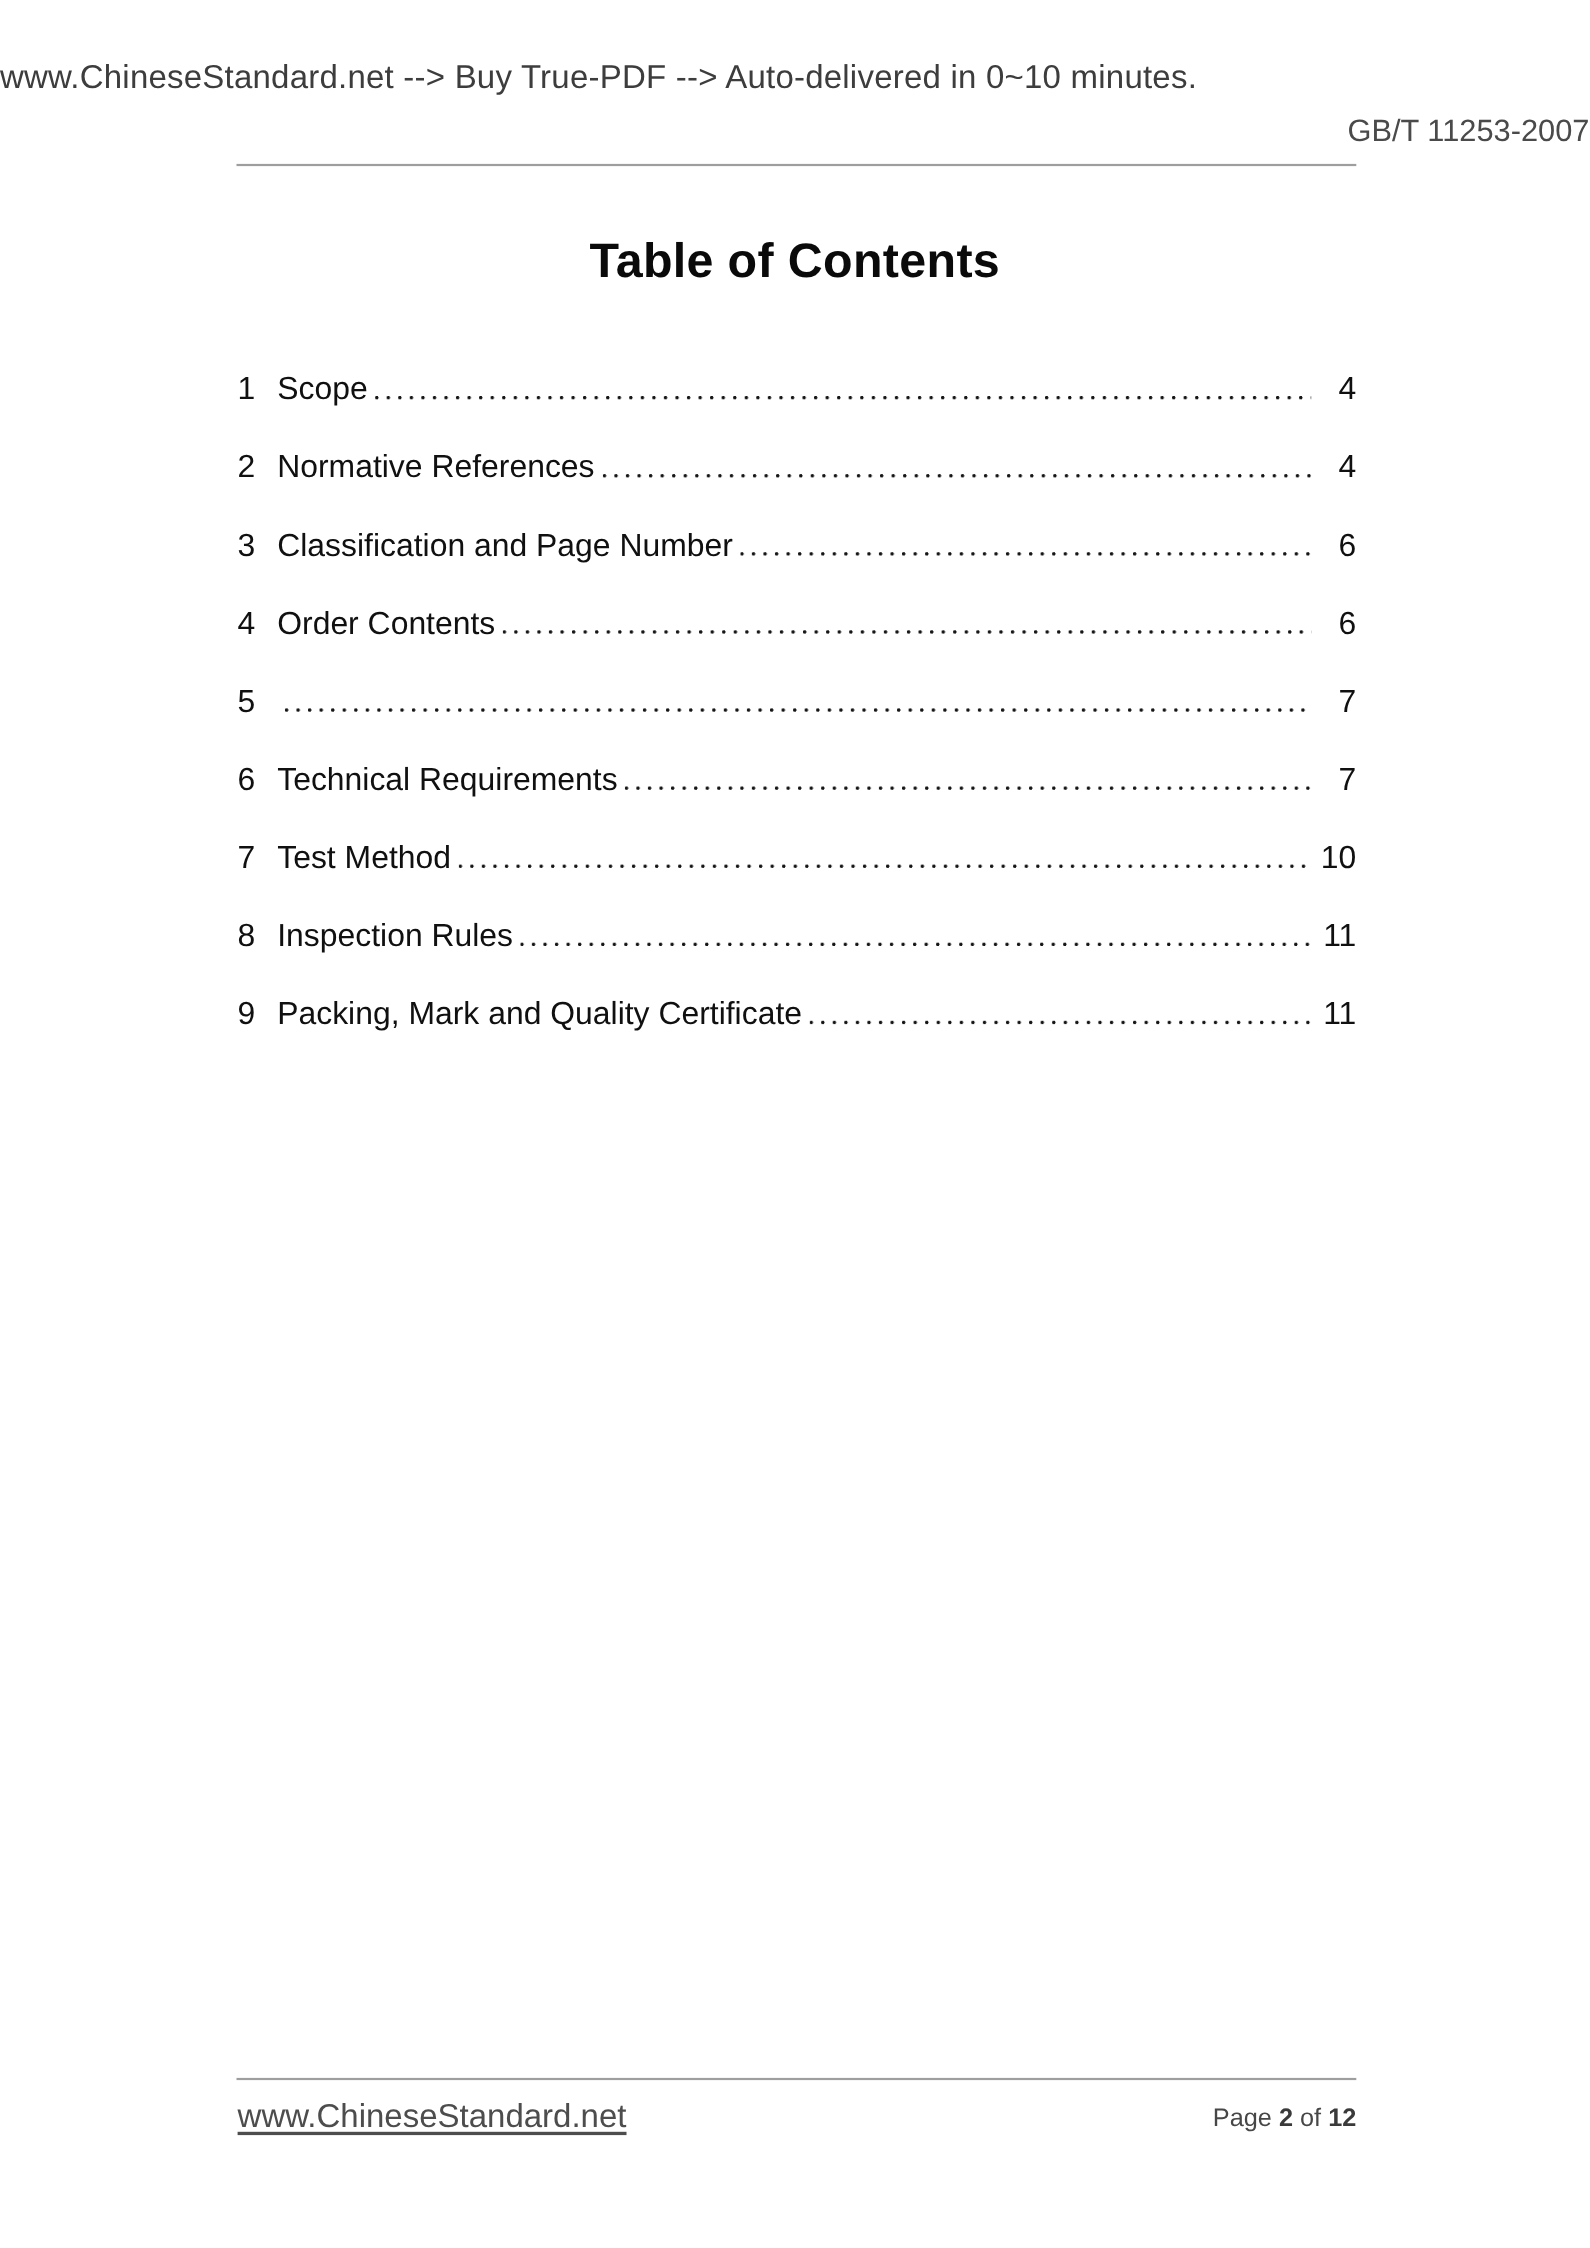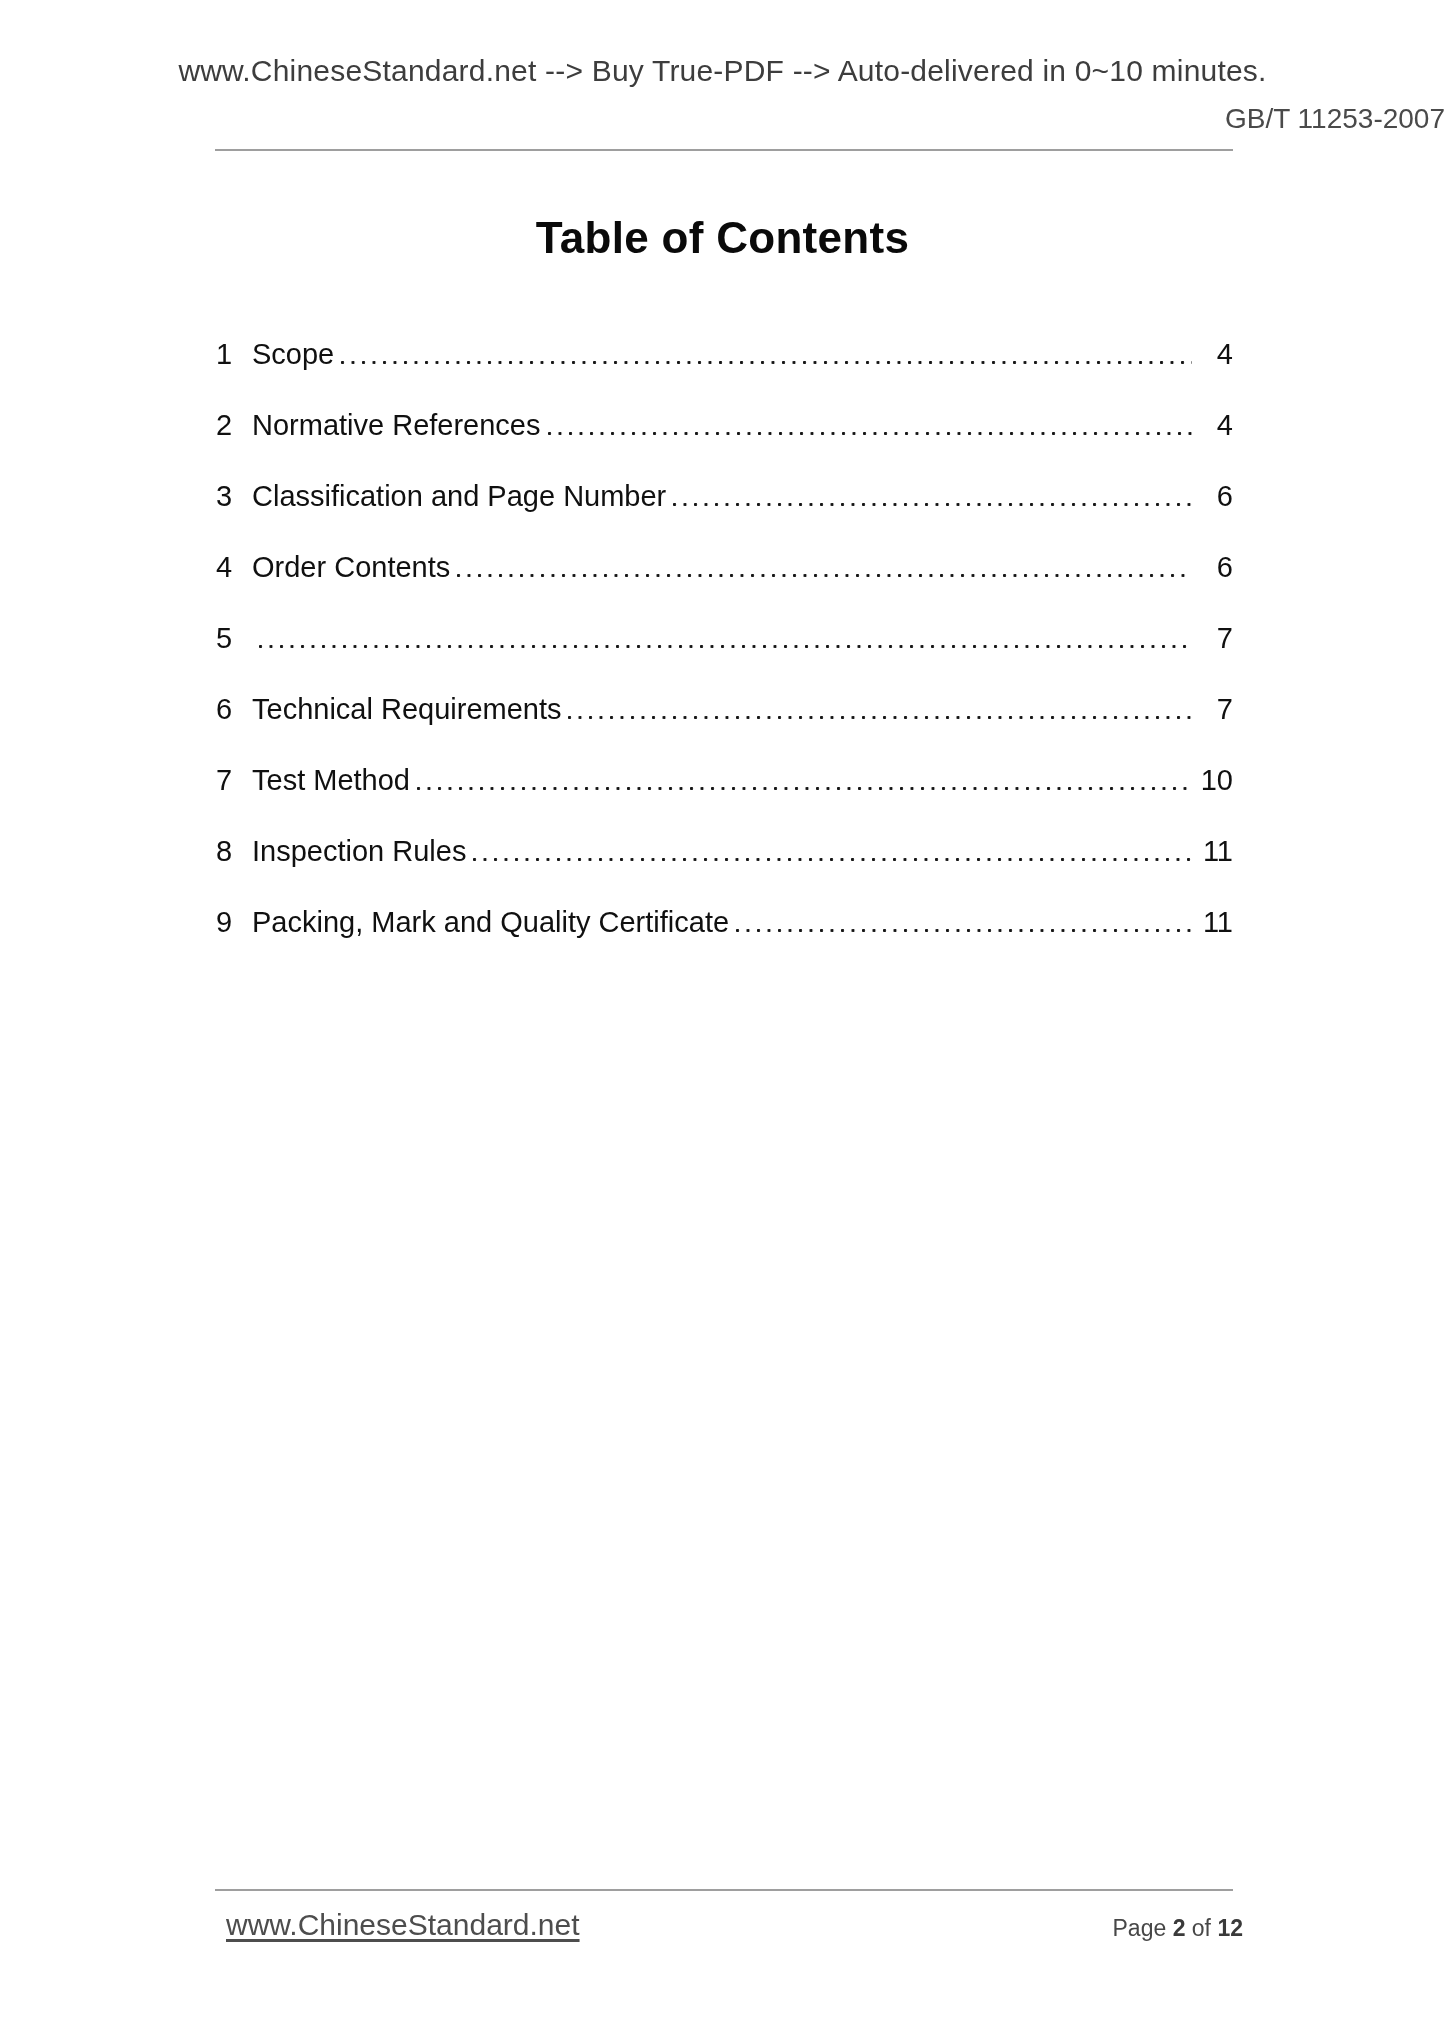--- a/index.html
+++ b/index.html
@@ -9,21 +9,20 @@
     position: relative;
     overflow: hidden;
     font-family: "Liberation Sans", "DejaVu Sans", sans-serif;
     -webkit-font-smoothing: antialiased;
   }
   .page { position: absolute; inset: 0; }
 
   
   .hdr-line1 {
     position: absolute; top: 54px; left: 0; width: 100%;
-    text-align: center;
     font-size: 30px; color: #3d3d3d; letter-spacing: 0.2px;
     white-space: nowrap;
   }
   .hdr-line2 {
     position: absolute; top: 103px; left: 0; width: 100%;
     text-align: right;
     font-size: 28px; color: #4a4a4a;
     white-space: nowrap;
   }
   .rule-top {
@@ -67,22 +66,22 @@
     flex: 0 0 auto; min-width: 34px;
     text-align: right; white-space: nowrap;
   }
 
   
   .rule-bottom {
     position: absolute; top: 1889px; left: 215px; width: 1018px;
     border-top: 2px solid #9e9e9e;
   }
   .footer {
-    position: absolute; top: 1908px; left: 226px; width: 1017px;
-    display: flex; justify-content: space-between; align-items: flex-end;
+    position: absolute; top: 1908px; left: 216px; width: 1017px;
+    display: flex; justify-content: space-between; align-items: center;
   }
   .footer-link {
     font-size: 30px; color: #4d4d4d;
     text-decoration: underline;
     text-underline-offset: 4px;
     cursor: pointer;
     white-space: nowrap;
   }
   .footer-page {
     font-size: 23px; color: #474747;

